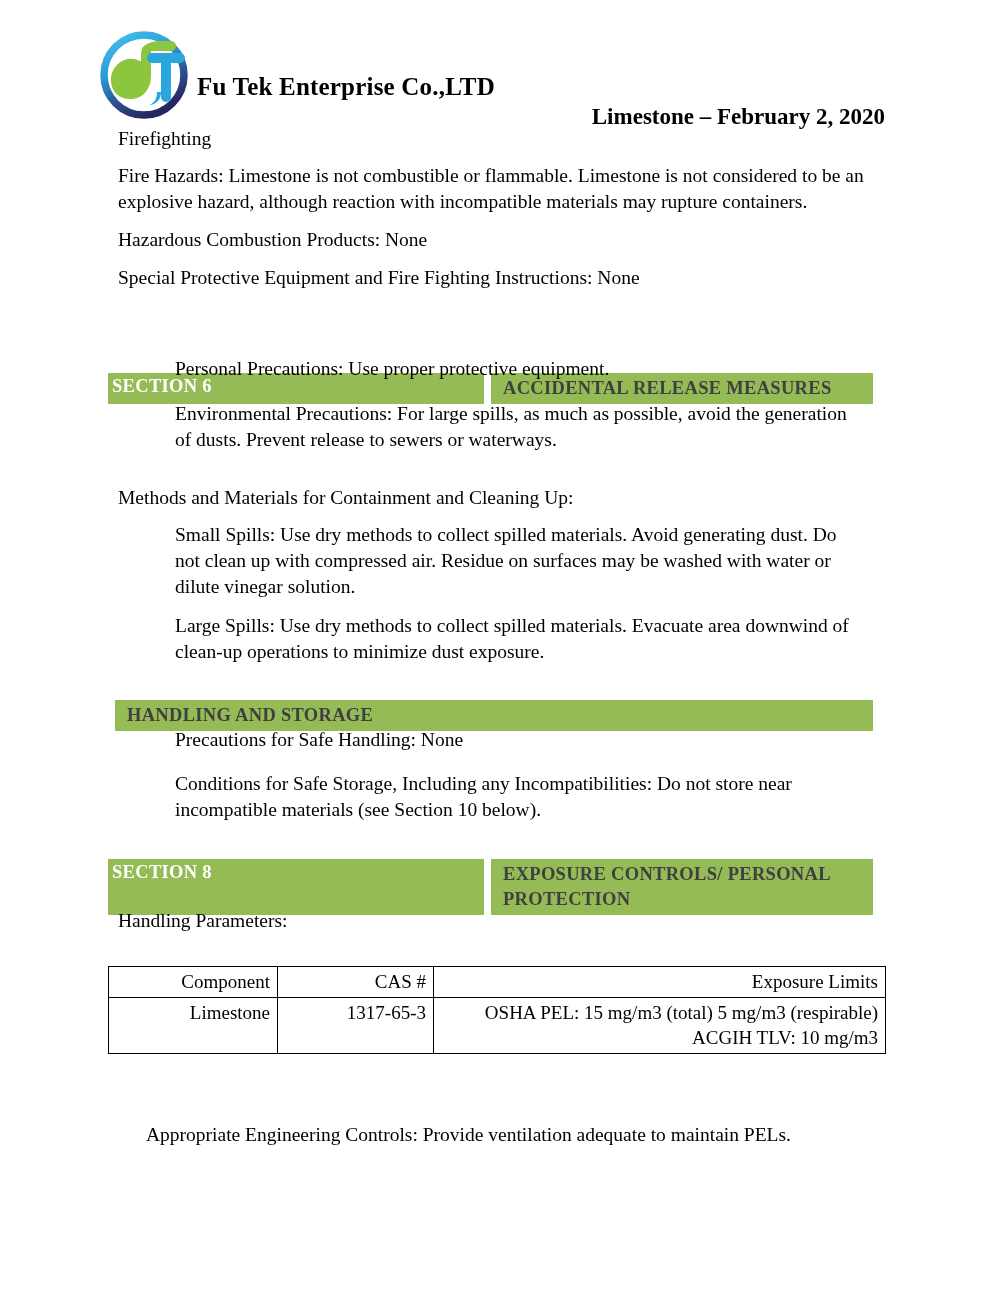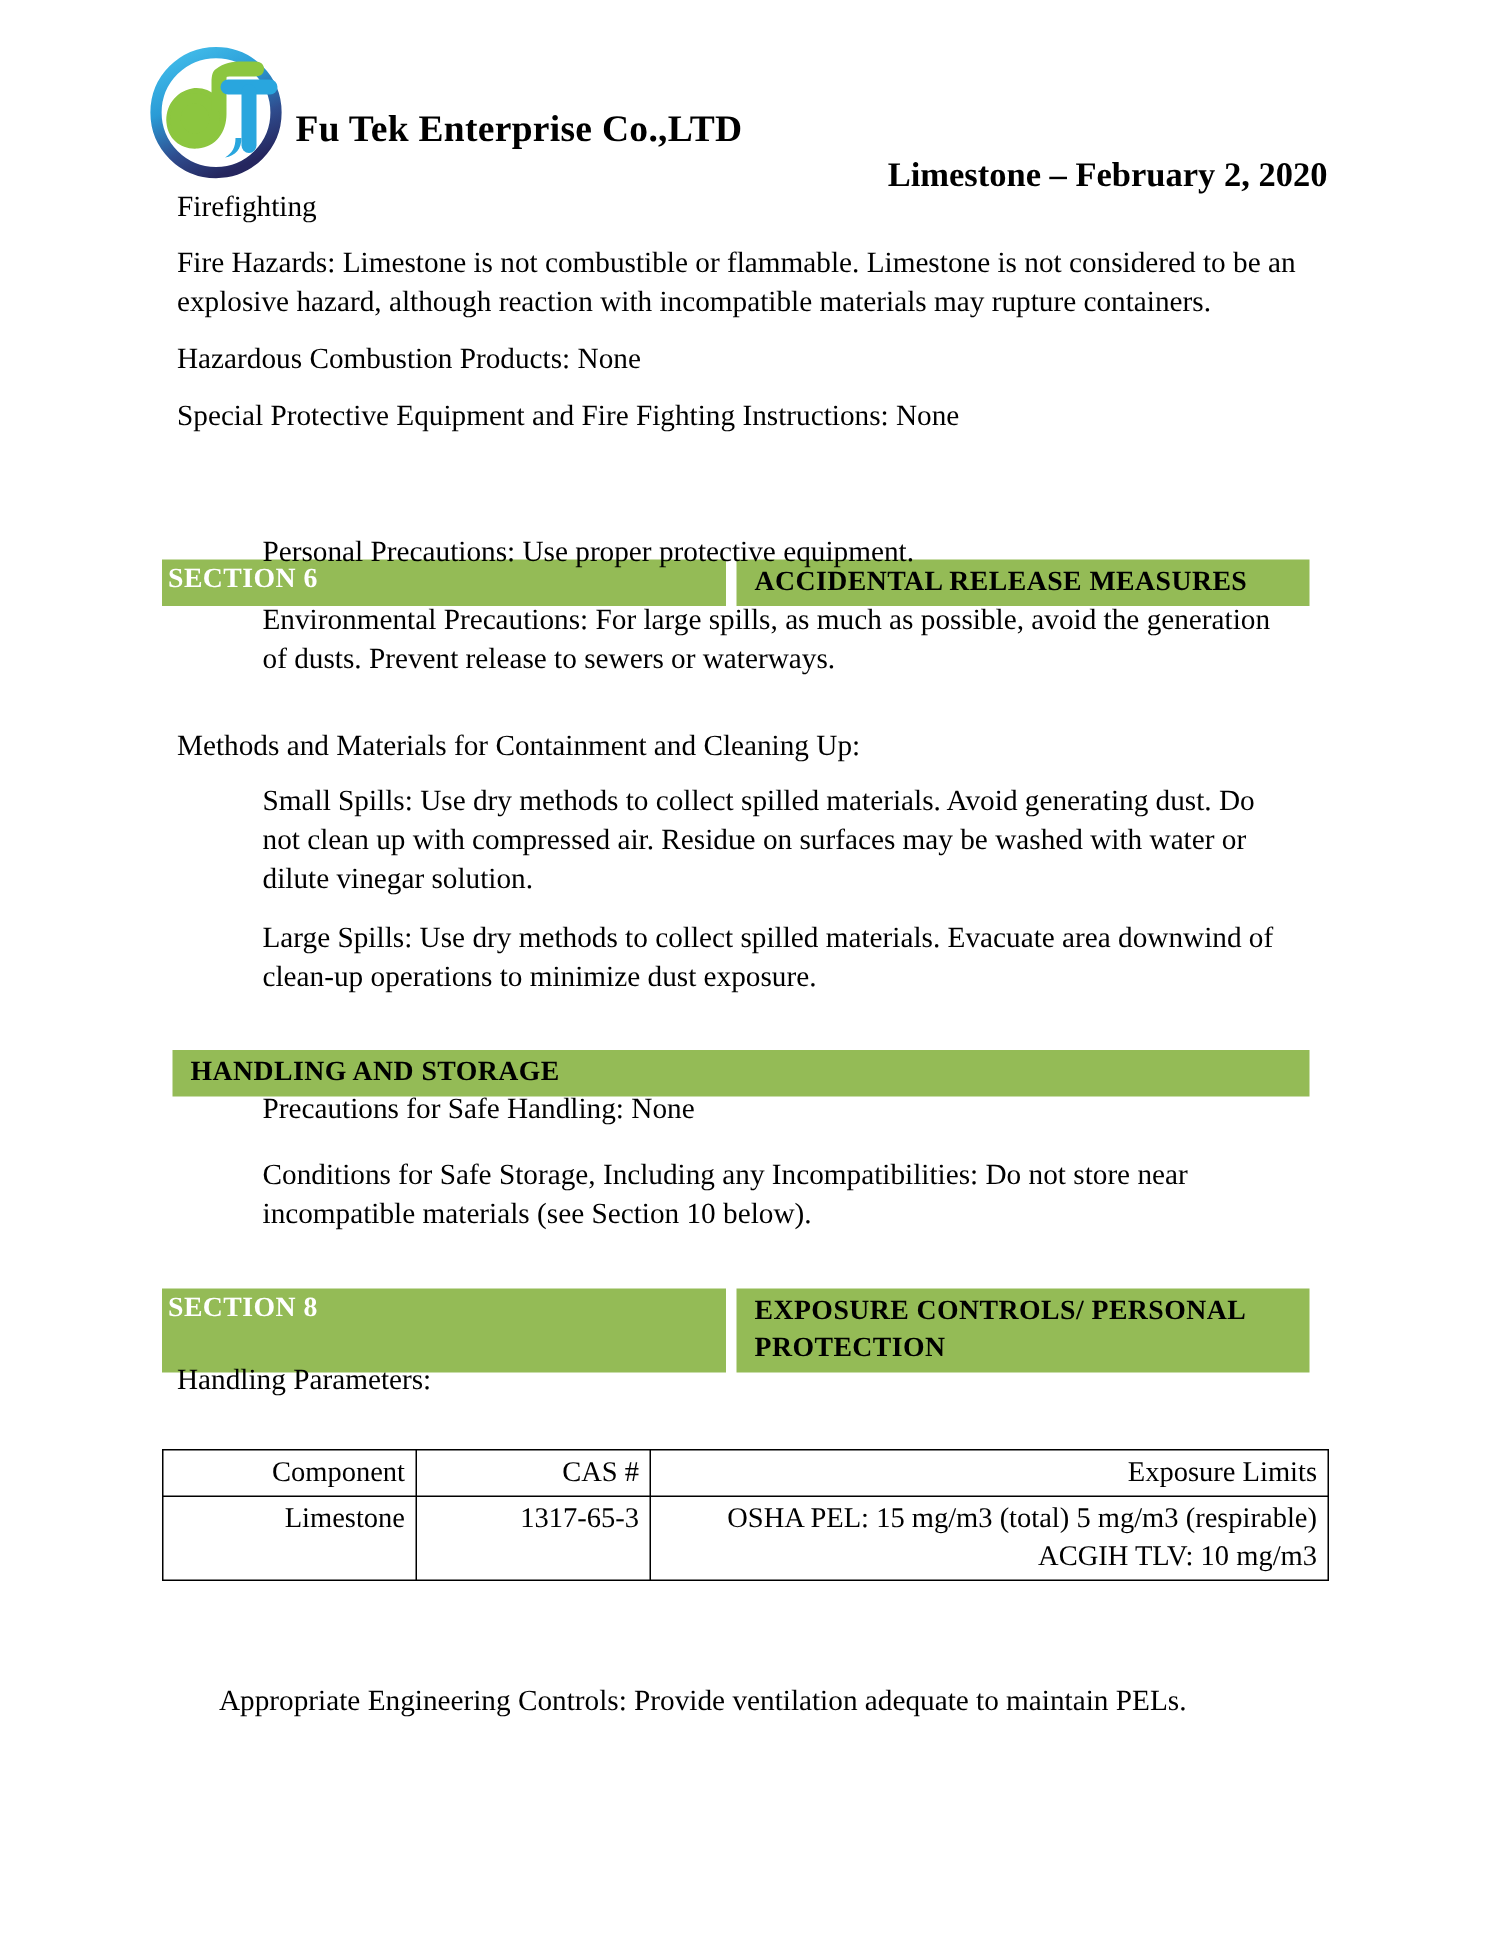--- a/index.html
+++ b/index.html
@@ -94,21 +94,21 @@
     box-sizing: border-box;
     letter-spacing: 0.3px;
   }
   .bar-gap {
     width: 7px;
     background: #ffffff;
   }
   .bar-right {
     flex: 1;
     background: #94bb56;
-    color: #000000;
+    color: #404040;
     font-weight: bold;
     font-size: 18.5px;
     padding: 3px 0 3px 12px;
     box-sizing: border-box;
     letter-spacing: 0.3px;
     line-height: 25px;
   }
 
   
   .exposure-table {

